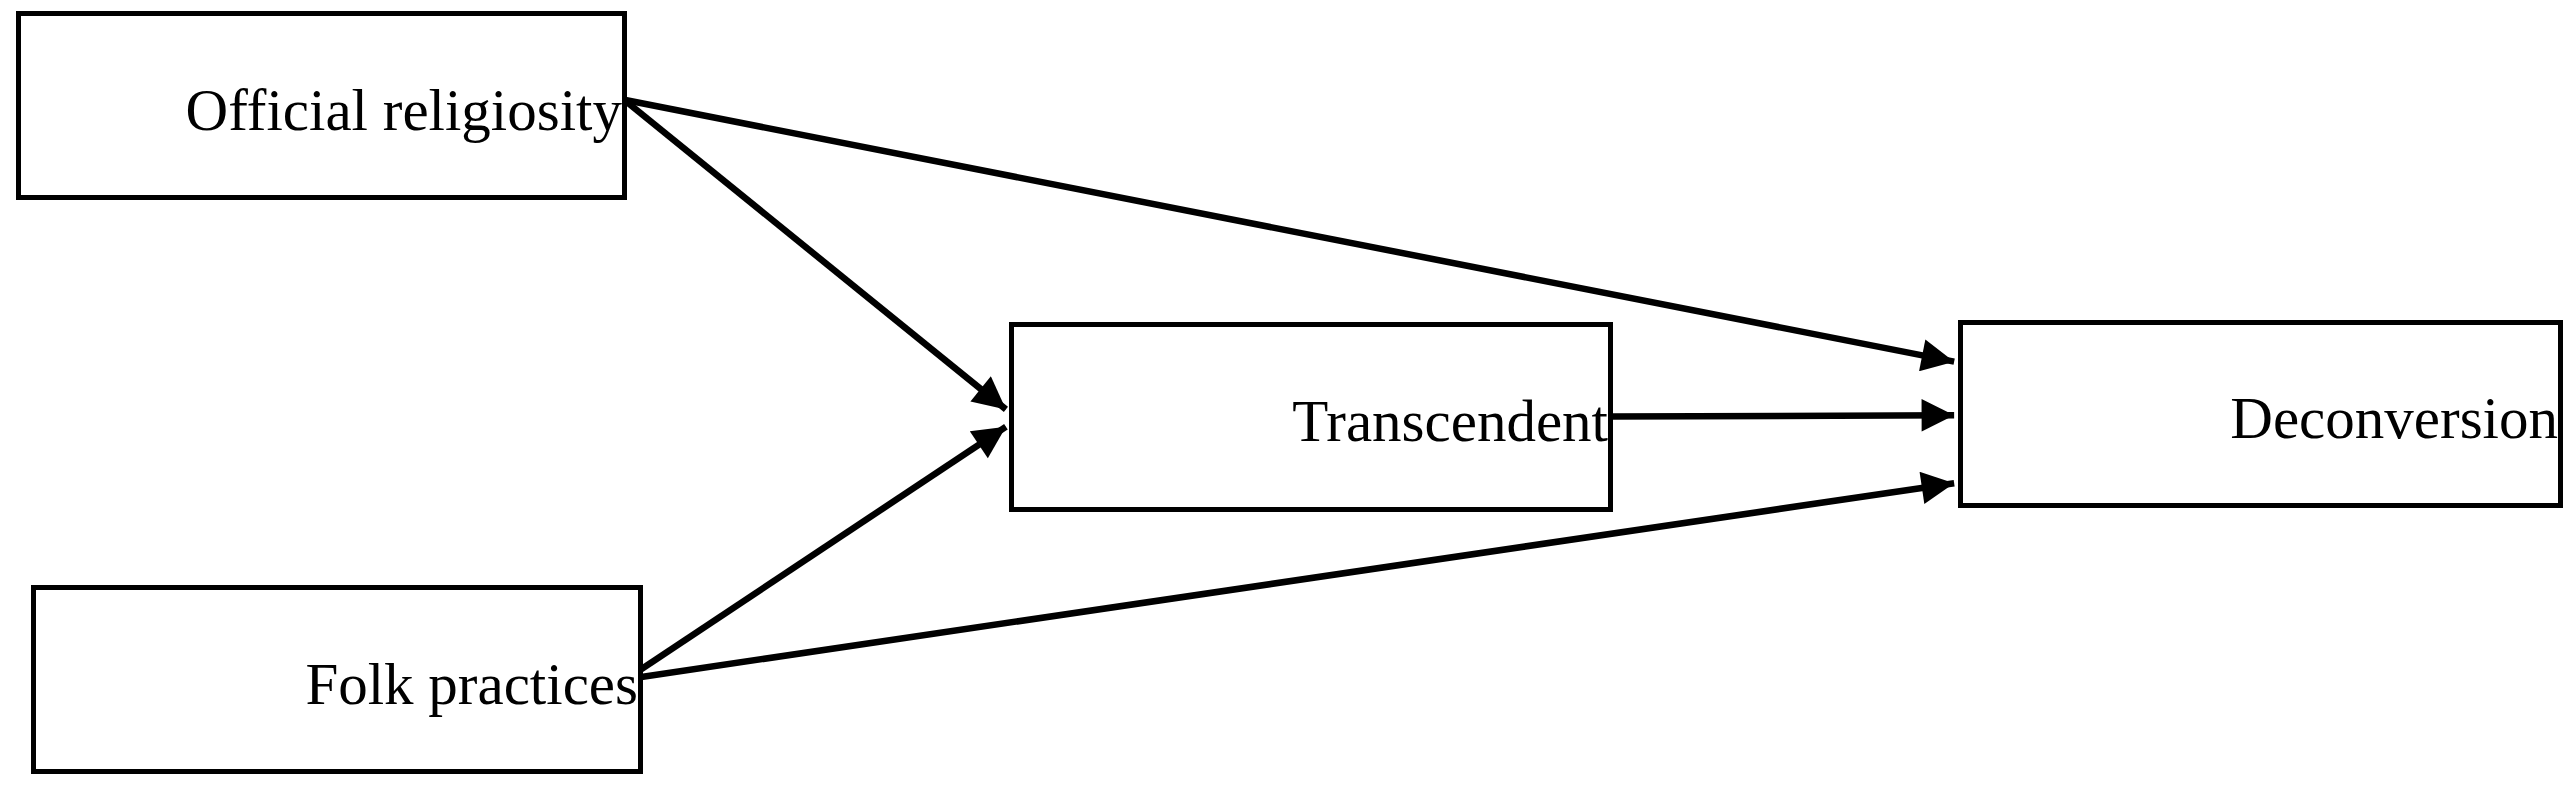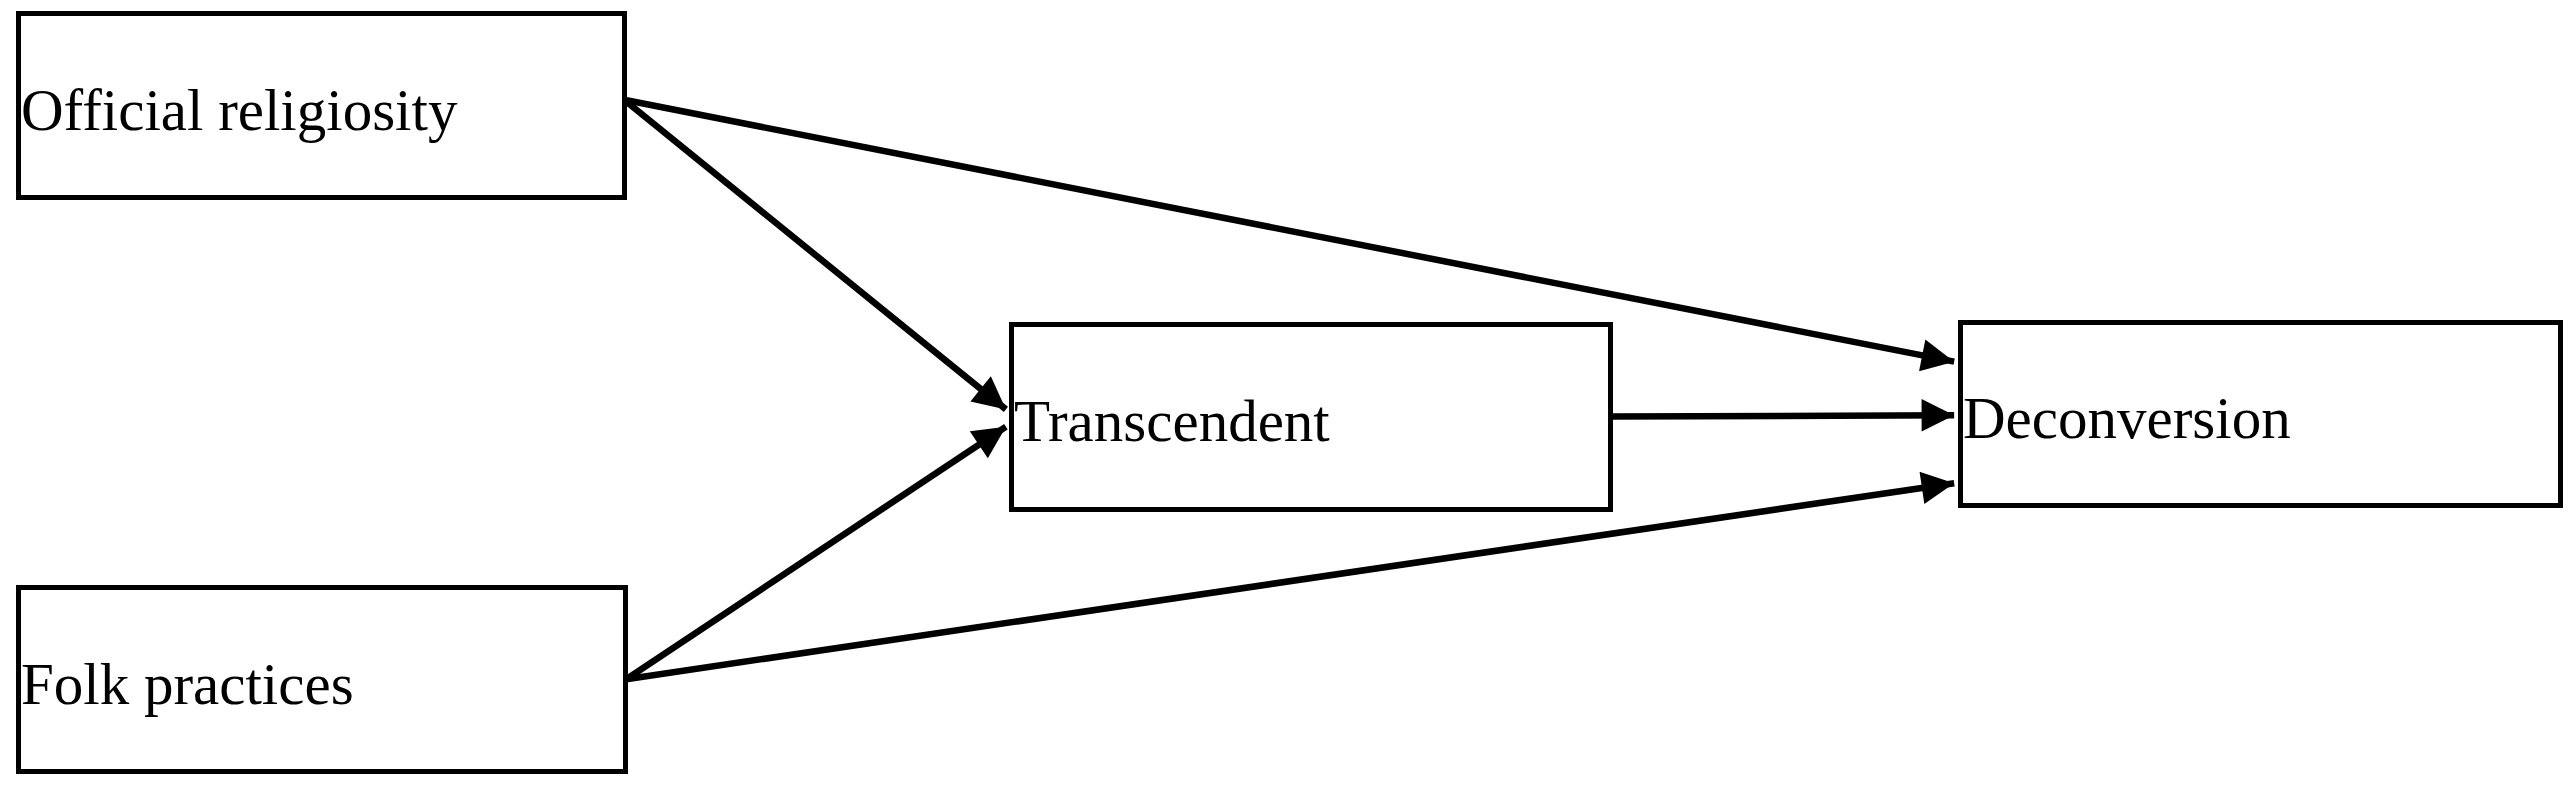--- a/index.html
+++ b/index.html
@@ -26,29 +26,29 @@
     stroke: #000000;
     stroke-width: 9;
   }
   .node {
     position: absolute;
     box-sizing: border-box;
     border: 5.8px solid #000000;
     background: #ffffff;
     display: flex;
     align-items: center;
-    justify-content: flex-start;
+    justify-content: flex-end;
     text-align: center;
     color: #000000;
     font-size: 59px;
     line-height: 1.25;
     padding-top: 10px;
   }
   .node-official      { left: 16px;   top: 11px;   width: 611px; height: 189px; }
-  .node-folk          { left: 16px;   top: 585px;  width: 612px; height: 189px; }
+  .node-folk          { left: 31px;   top: 585px;  width: 612px; height: 189px; }
   .node-transcendent  { left: 1009px; top: 322px;  width: 604px; height: 190px; }
   .node-deconversion  { left: 1958px; top: 320px;  width: 605px; height: 188px; }
   .label-lines {
     display: flex;
     flex-direction: column;
     gap: 38px;
   }
   .label-lines span { display: block; font-family: Liberation Serif, serif; }
 </style>
 </head>

